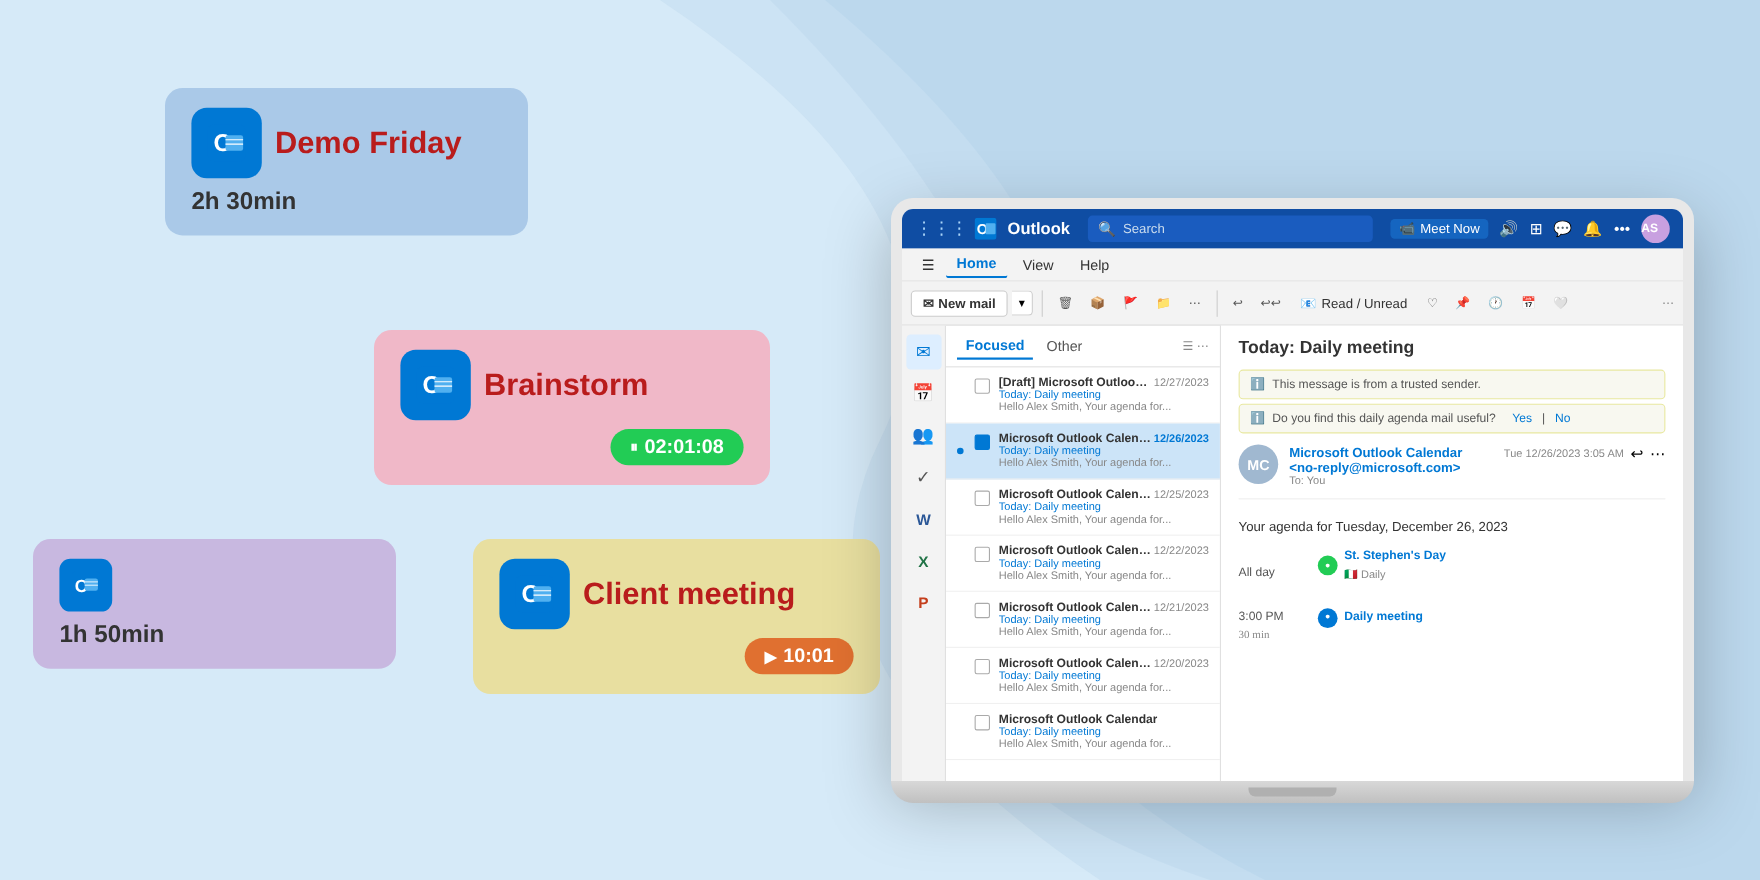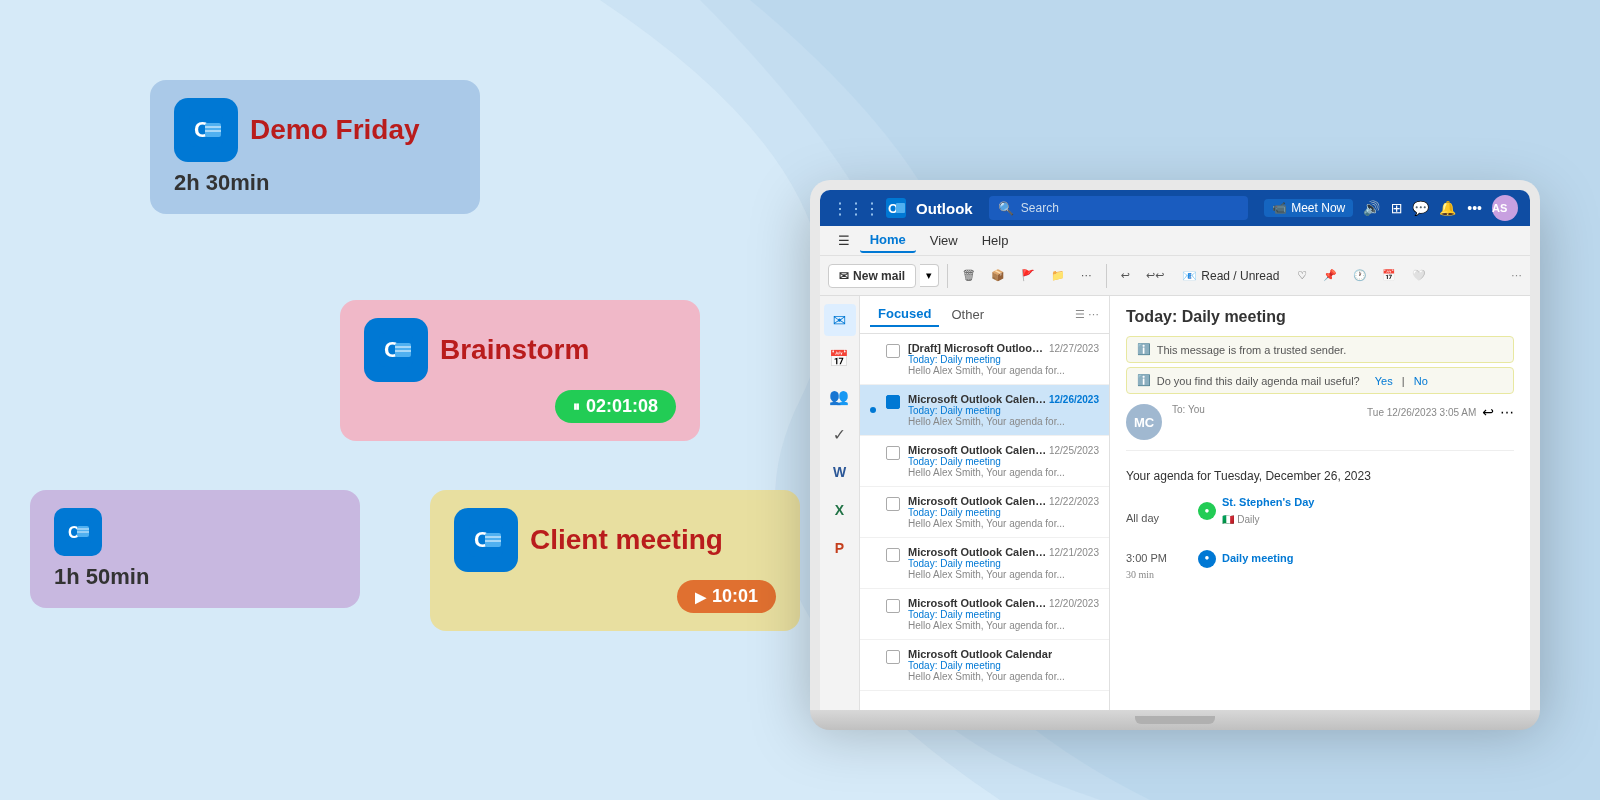--- a/index.html
+++ b/index.html
@@ -880,20 +880,21 @@
             <a href="#">Yes</a>
             &nbsp;|&nbsp;
             <a href="#">No</a>
           </div>
 
           <div class="email-from-bar">
             <div class="sender-avatar">
               <span>MC</span>
             </div>
             <div class="sender-info">
+              <div class="sender-name">Microsoft Outlook Calendar &lt;no-reply@microsoft.com&gt;</div>
               <div class="sender-email-small">To: You</div>
             </div>
             <div style="display:flex; align-items:center; gap:6px;">
               <div class="email-date">Tue 12/26/2023 3:05 AM</div>
               <span style="font-size:14px; cursor:pointer;">↩</span>
               <span style="font-size:14px; cursor:pointer;">⋯</span>
             </div>
           </div>
 
           <div class="email-content">

